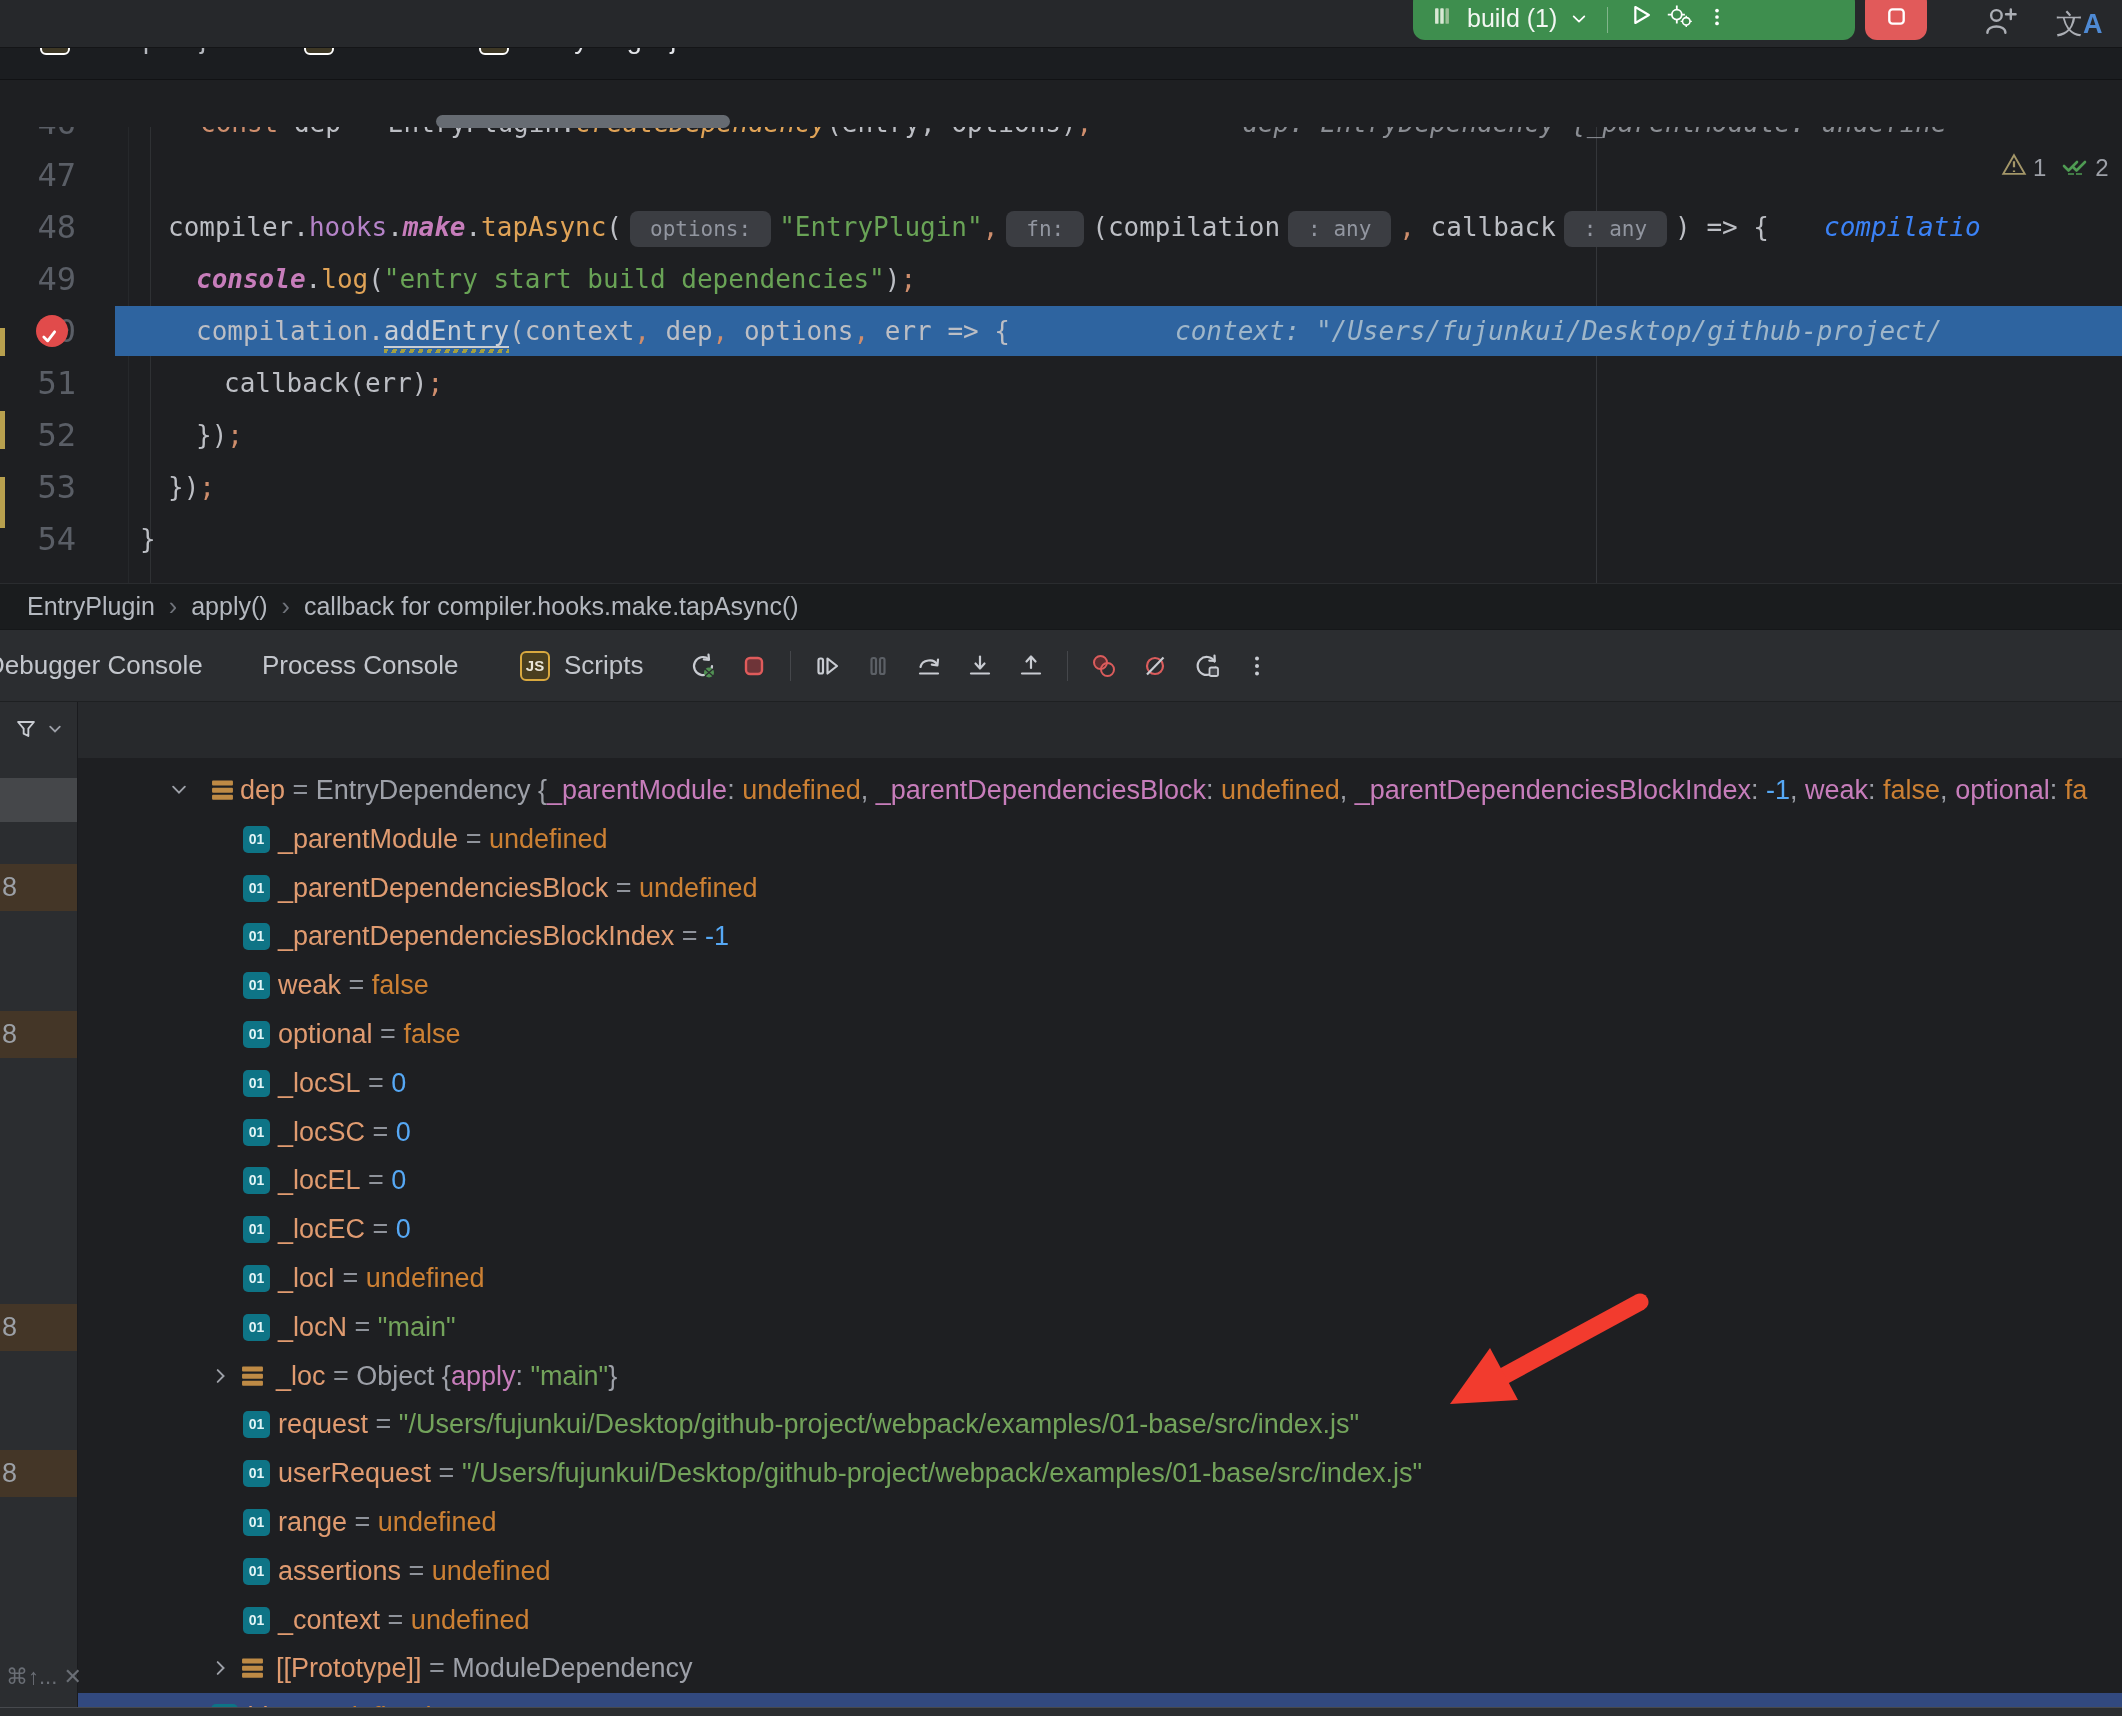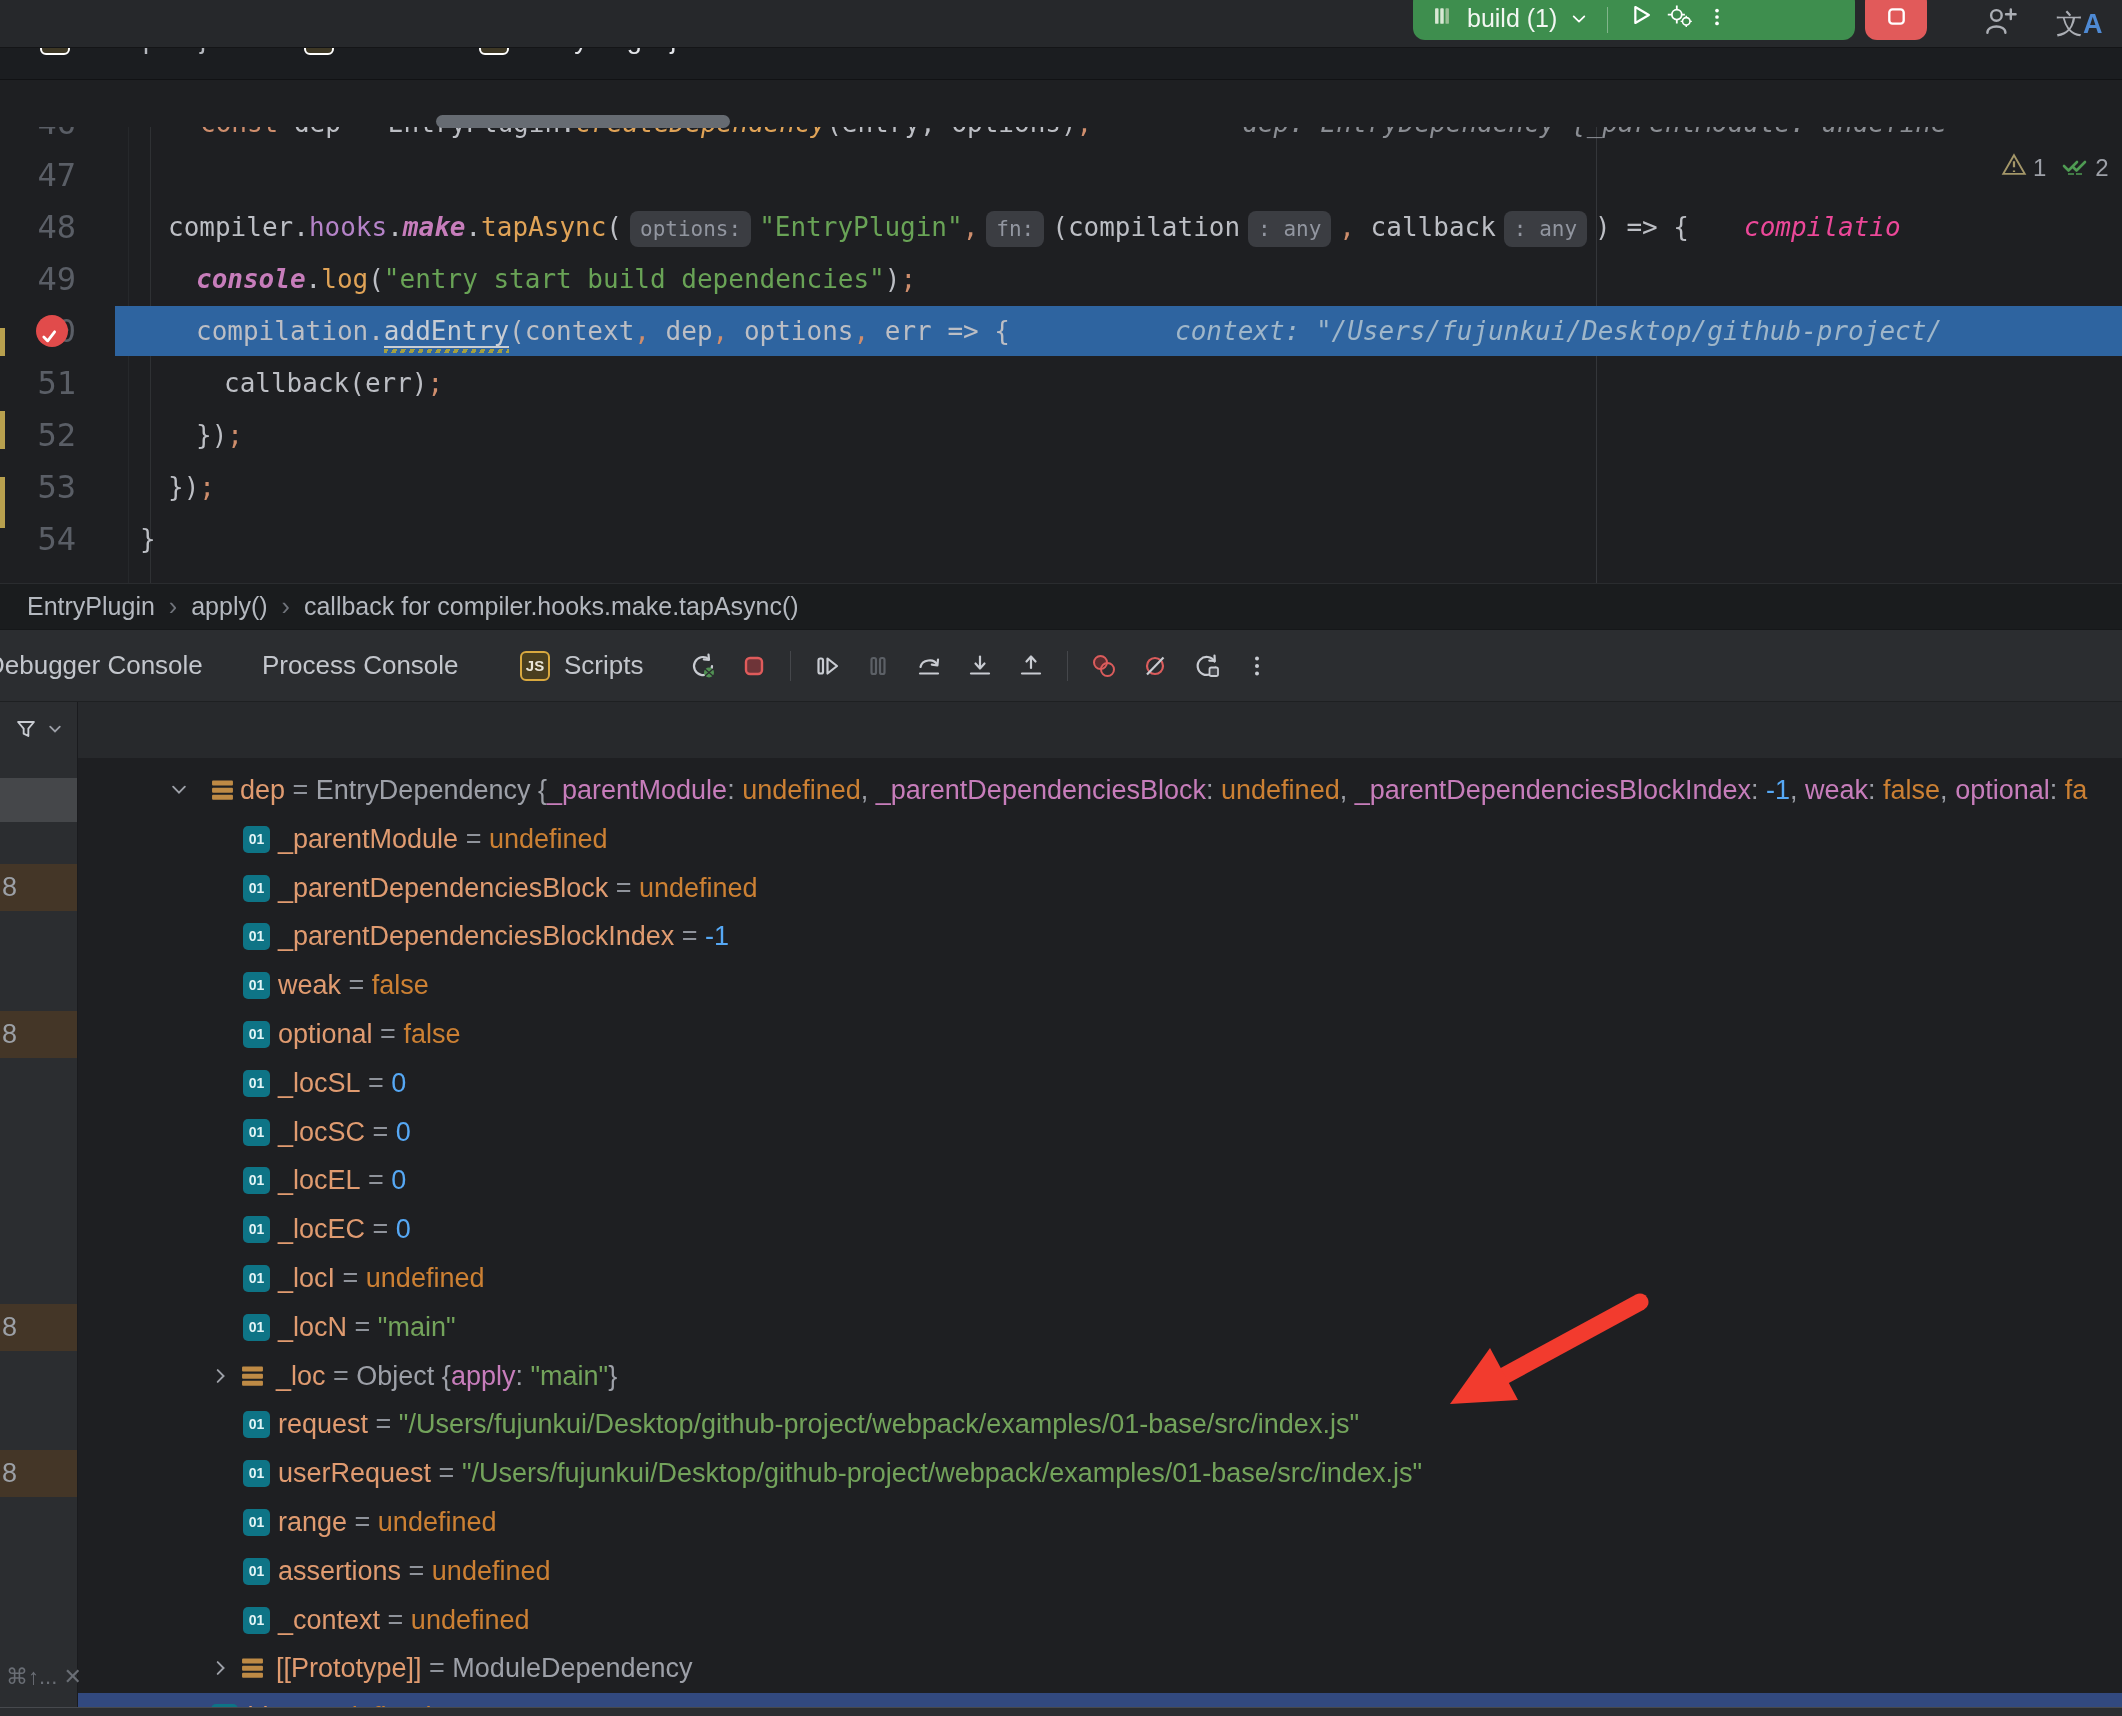--- a/index.html
+++ b/index.html
@@ -38,22 +38,22 @@
   .code-line.exec-line .exec-bg{position:absolute;left:115px;right:0;top:1px;bottom:1px;background:#2E64A0;}
   .seg{position:relative;}
   .seg-kw{color:#CF8E6D;} .seg-id{color:#BCBEC4;} .seg-fn{color:#E0A357;}
   .seg-fni{color:#E0A357;font-style:italic;}
   .seg-pu{color:#B583C8;} .seg-pui{color:#C77DBB;font-style:italic;font-weight:bold;}
   .seg-st{color:#69A356;}
   .seg-lk{color:#C8CDD4;border-bottom:2px solid #C8CDD4;position:relative;}
   .seg-lk::after{content:"";position:absolute;left:0;right:0;bottom:-7px;height:4px;
      background:repeating-linear-gradient(115deg,#A5A03F 0 4px,transparent 4px 8px);}
   .seg-chip{display:inline-block;background:#3B3D42;color:#9296A0;border-radius:8px;height:36px;
-            line-height:36px;padding:0 10px;font-size:21px;margin:0 8px;vertical-align:middle;}
-  .code-hint{font-style:italic;color:#ec4899;}
+            line-height:36px;padding:0 20px;font-size:21px;margin:0 8px;vertical-align:middle;}
+  .code-hint{font-style:italic;color:#3b82f6;}
   .bp-dot{position:absolute;left:36px;top:10px;width:32px;height:32px;border-radius:50%;background:#E14B4B;}
   .vcs{position:absolute;left:0;width:5px;background:#B8A04E;}
   #inspections{left:2000px;top:23px;display:flex;align-items:center;gap:14px;color:#9DA0A8;font-size:24px;}
   #inspections .grp{display:flex;align-items:center;gap:5px;}
   
   #breadcrumb{left:0;top:583px;width:2122px;height:47px;background:#1A1C1E;border-top:1px solid #2A2C2F;
               border-bottom:1px solid #151719;display:flex;align-items:center;padding-left:27px;box-sizing:border-box;
               gap:14px;font-size:25px;color:#B4B8BF;}
   .bc-sep{color:#6F737A;}
   

